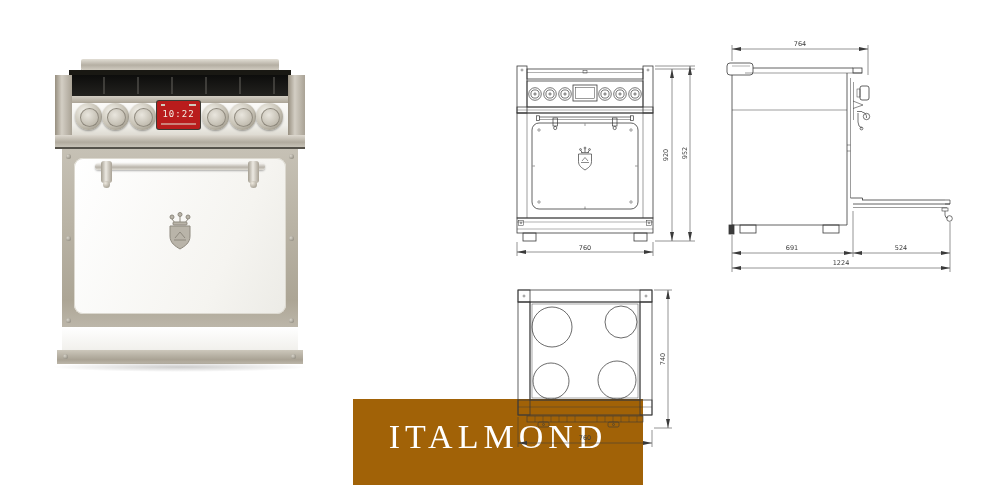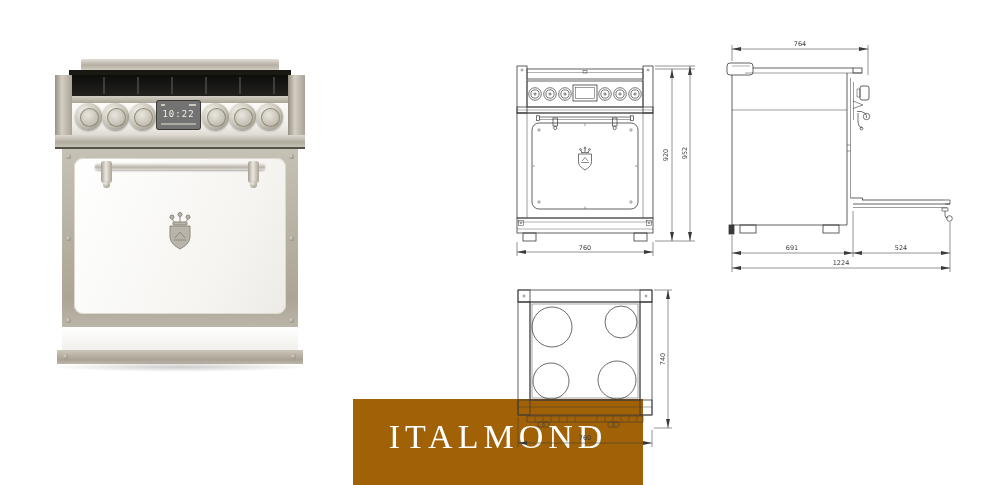--- a/index.html
+++ b/index.html
@@ -29,21 +29,21 @@
   .panel{left:17px;top:48px;width:216px;height:32px;
     background:linear-gradient(180deg,#fbfaf8,#efeee9 70%,#dedbd2);}
   .knob{top:47.5px;width:27px;height:27px;border-radius:50%;
     background:radial-gradient(circle at 35% 32%,#f3f1ea,#c6c1b4 55%,#8e887a 95%);
     box-shadow:0 1px 2px rgba(0,0,0,.35);}
   .knob::after{content:"";position:absolute;left:5px;top:5px;width:17px;height:17px;border-radius:50%;
     border:1px solid rgba(120,114,102,.7);
     background:radial-gradient(circle at 40% 35%,#e9e6de,#b3ad9f);}
   .k1{left:19.5px;} .k2{left:46.5px;} .k3{left:73.5px;}
   .k4{left:146.5px;} .k5{left:173.5px;} .k6{left:200.5px;}
-  .display{left:102px;top:46px;width:43px;height:28px;background:#737373;border-radius:2px;
+  .display{left:102px;top:46px;width:43px;height:28px;background:#b91c1c;border-radius:2px;
     box-shadow:0 0 0 1px #3c3a34;}
   .disp-icons{left:4px;top:3px;width:35px;height:2px;
     background:linear-gradient(90deg,#cfcabe 0 4px,transparent 4px 28px,#cfcabe 28px 35px);}
   .disp-time{left:0;top:8px;width:43px;text-align:center;color:#f3efe4;
     font-family:"DejaVu Sans Mono",monospace;font-size:9px;letter-spacing:1px;}
   .disp-row{left:4px;top:22px;width:35px;height:1.5px;background:rgba(220,215,200,.55);}
   .ledge{left:0;top:80px;width:250px;height:12px;
     background:linear-gradient(180deg,#ddd8cf,#b1ab9e 60%,#c7c2b7);
     border-bottom:2px solid #55524a;}
   .oven{left:7px;top:94px;width:236px;height:178px;

